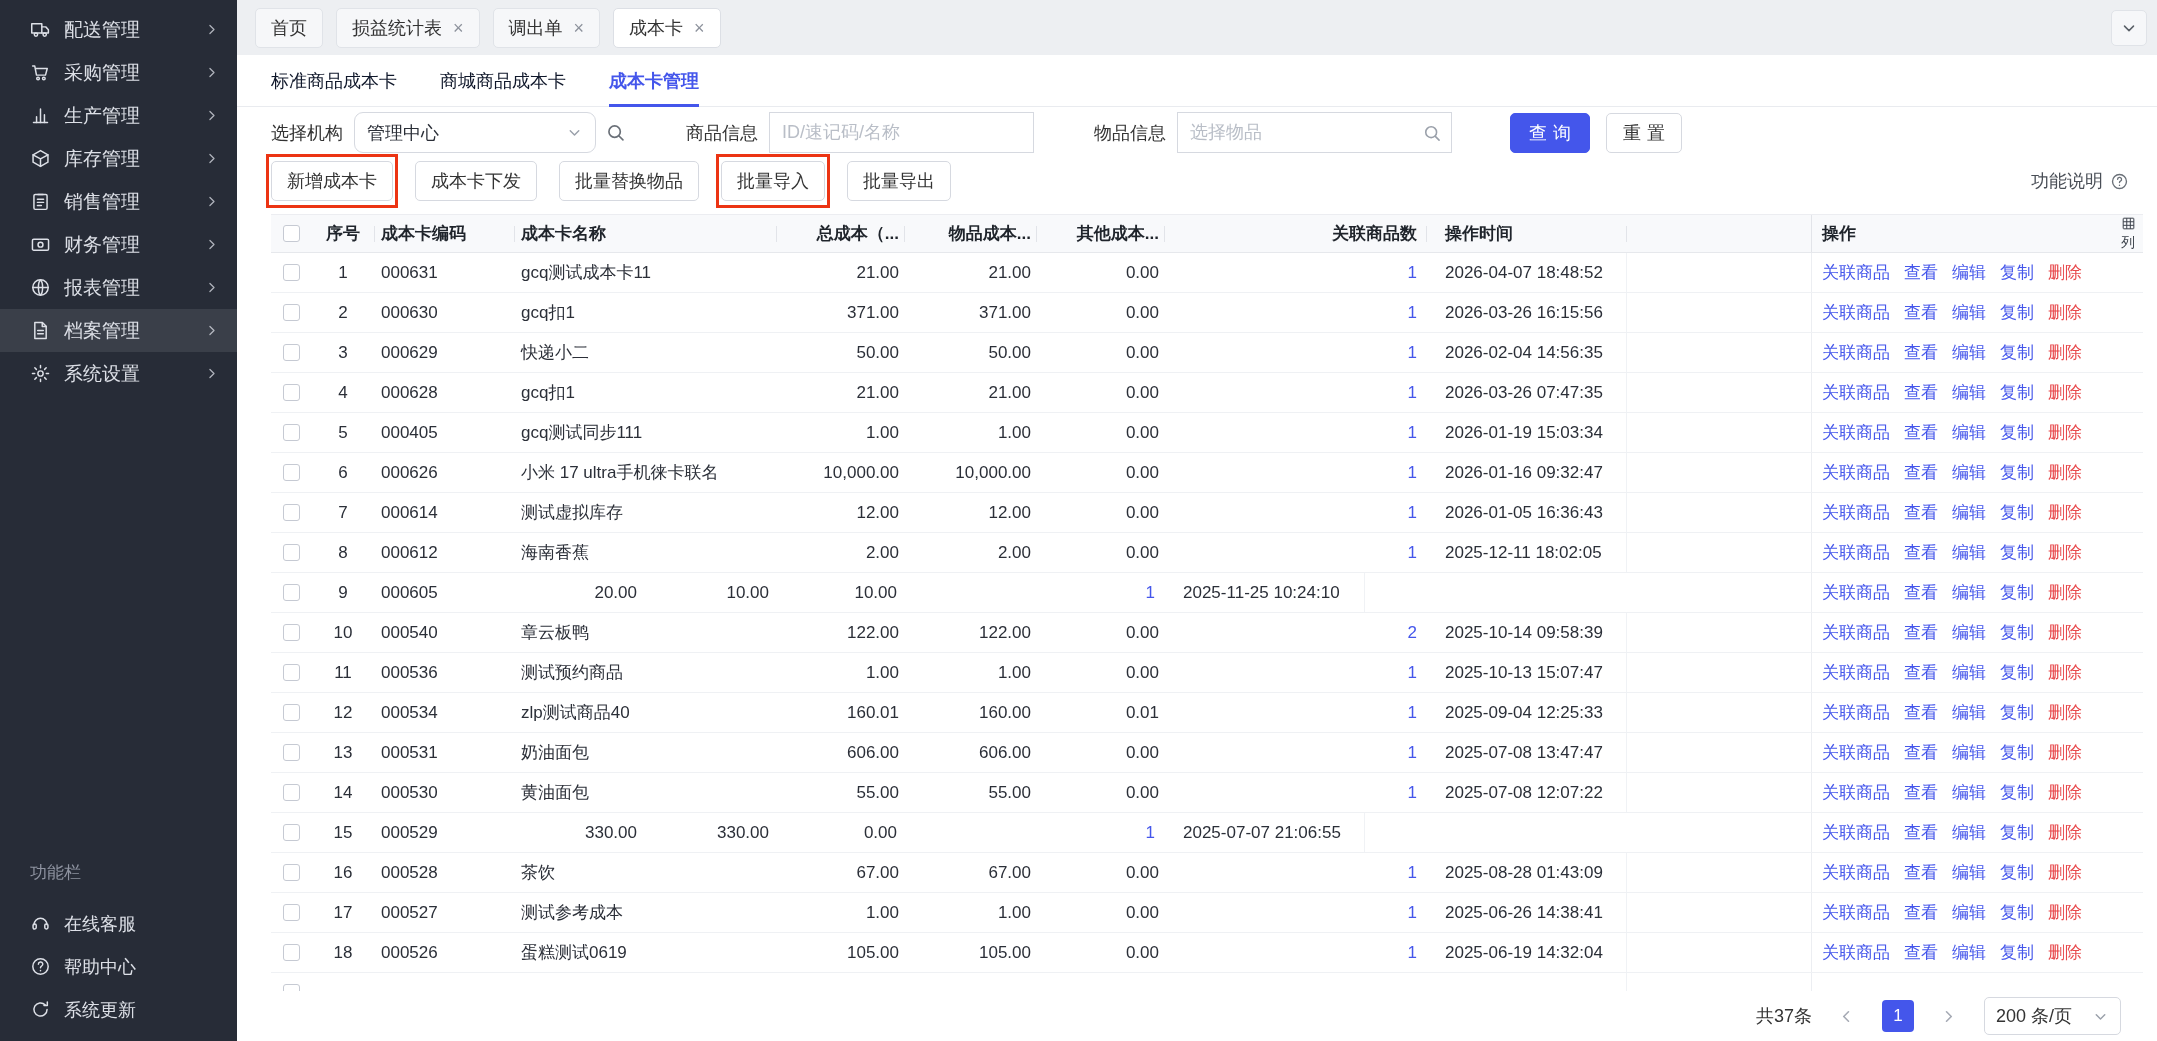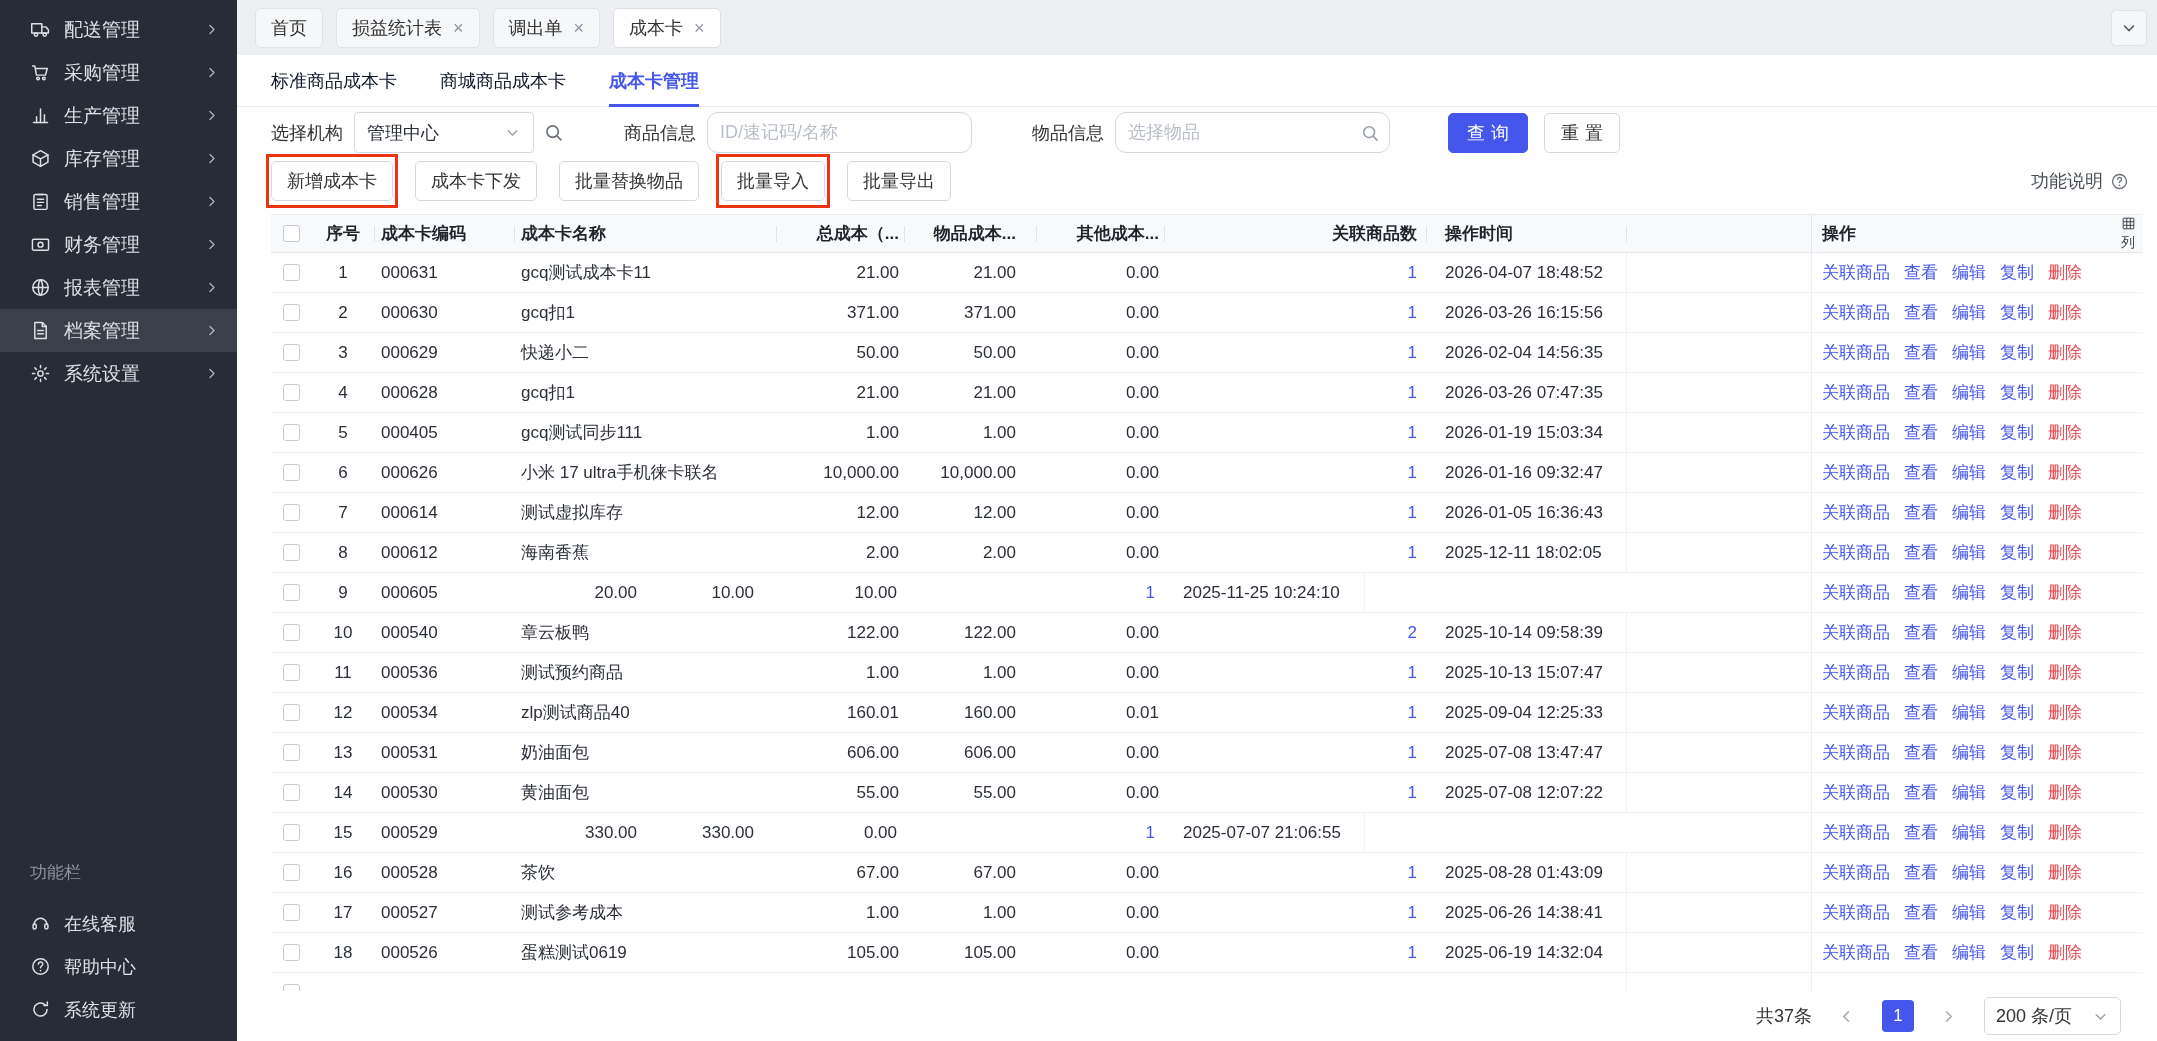--- a/index.html
+++ b/index.html
@@ -28,26 +28,26 @@
   .tab-dd{position:absolute;right:10px;top:10px;width:36px;height:36px;background:#f6f7f9;border:1px solid #e0e3e8;border-radius:5px;display:flex;align-items:center;justify-content:center;color:#5a6068;cursor:pointer}
   .tab-dd svg{width:18px;height:18px}
   .subtabs{height:52px;background:#fff;border-bottom:1px solid #e9ebef;display:flex;align-items:stretch;gap:43px;padding-left:34px;flex-shrink:0}
   .subtab{display:flex;align-items:center;font-size:18px;color:#0f172a;position:relative;cursor:pointer;white-space:nowrap}
   .subtab.active{color:var(--accent);font-weight:bold}
   .subtab.active::after{content:"";position:absolute;left:0;right:0;bottom:-1px;height:3px;background:var(--accent)}
   
   .filter-row{display:flex;align-items:center;padding:5px 28px 0 34px;height:46px;flex-shrink:0}
   .f-label{font-size:18px;color:#333;margin-right:11px;white-space:nowrap}
   .lbl2{margin-left:60px}
-  .select{width:180px;height:41px;border:1px solid #d6d9e0;border-radius:4px;display:flex;align-items:center;justify-content:space-between;padding:0 12px;font-size:18px;cursor:pointer;background:#fff}
+  .select{width:242px;height:41px;border:1px solid #d6d9e0;border-radius:9px;display:flex;align-items:center;justify-content:space-between;padding:0 12px;font-size:18px;cursor:pointer;background:#fff}
   .caret{color:#9aa0aa;display:inline-flex}
   .caret svg{width:17px;height:17px}
   .icon-btn{margin-left:9px;color:#6a7078;display:inline-flex;cursor:pointer}
   .icon-btn svg{width:21px;height:21px}
-  .input{height:41px;border:1px solid #d6d9e0;border-radius:11px;font-size:18px;padding:0 12px;color:#2b2f38;background:#fff;font-family:inherit;outline:none}
+  .input{height:41px;border:1px solid #d6d9e0;border-radius:0;font-size:18px;padding:0 12px;color:#2b2f38;background:#fff;font-family:inherit;outline:none}
   .input::placeholder{color:#b9bec7}
   .input-wrap{position:relative;display:flex;align-items:center}
   .search-in{position:absolute;right:10px;color:#9aa0aa;display:inline-flex}
   .search-in svg{width:20px;height:20px}
   .btn{height:40px;border:1px solid #d6d9e0;border-radius:5px;background:#fff;font-size:18px;color:#333;padding:0 15px;display:inline-flex;align-items:center;cursor:pointer;font-family:inherit;white-space:nowrap}
   .btn.primary{background:var(--accent);border-color:var(--accent);color:#fff;letter-spacing:6px;padding:0 12px 0 18px;margin-left:58px}
   .btn.ghost{letter-spacing:6px;padding:0 10px 0 16px;margin-left:16px}
   
   .action-row{display:flex;align-items:center;margin-top:8px;padding:0 28px 0 34px;flex-shrink:0;height:40px}
   .action-buttons{display:flex;gap:22px;align-items:center}
@@ -62,21 +62,21 @@
   .th{position:relative;display:flex;align-items:center;height:100%}
   .th.sep::after{content:"";position:absolute;right:0;top:11px;height:16px;width:1px;background:#e2e4e9}
   .t-body{height:738px;overflow:hidden}
   .t-row{display:flex;height:40px;align-items:center;border-bottom:1px solid #eff1f4;font-size:17px;background:#fff}
   .td{display:flex;align-items:center;height:100%}
   .col-check{width:40px;justify-content:center}
   .col-no{width:64px;justify-content:center}
   .col-code{width:140px;padding-left:6px}
   .col-name{width:262px;padding-left:6px;overflow:hidden;white-space:nowrap}
   .col-total{width:128px;justify-content:flex-end;padding-right:6px}
-  .col-item{width:132px;justify-content:flex-end;padding-right:21px}
+  .col-item{width:132px;justify-content:flex-end;padding-right:6px}
   .col-other{width:128px;justify-content:flex-end;padding-right:6px}
   .col-linked{width:262px;justify-content:flex-end;padding-right:10px}
   .col-time{width:200px;padding-left:18px;white-space:nowrap}
   .t-row .col-time{border-right:1px solid #f0f2f5}
   .col-filler{flex:1}
   .col-ops{width:302px;padding-left:10px;gap:14px}
   .t-row .col-ops{border-left:1px solid #eceef2}
   .t-head .col-ops{border-left:1px solid #e2e4e9}
   .col-strip{width:30px;flex-direction:column;justify-content:center;gap:3px;font-size:14px;color:#3c424b;font-weight:normal;cursor:pointer}
   .col-strip svg{width:15px;height:15px}

